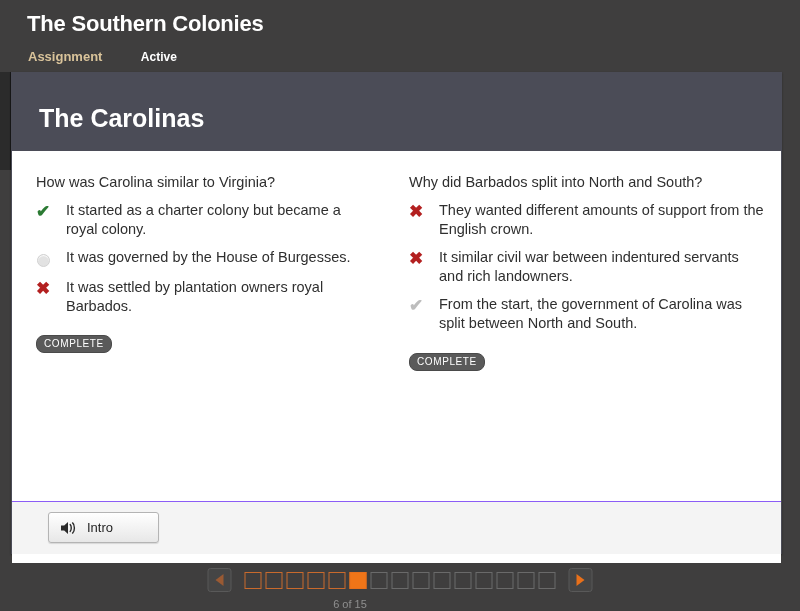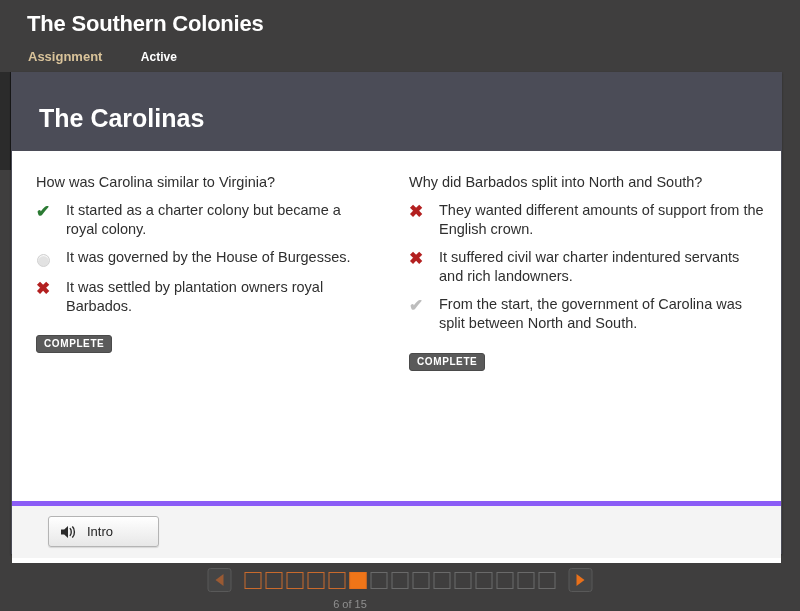--- a/index.html
+++ b/index.html
@@ -150,36 +150,36 @@
   }
   .col-right .answer-text { max-width: 330px; }
 
   .complete-badge {
     display: inline-block;
     margin-top: 10px;
     padding: 2px 7px 3px 7px;
     background: #5a5a5a;
     color: #ffffff;
     font-size: 10px;
-    font-weight: bold;
+    font-weight: normal;
     letter-spacing: 0.6px;
-    border-radius: 3px;
+    border-radius: 8px;
     border: 1px solid #4a4a4a;
     box-shadow: 0 0 0 1px rgba(255,255,255,0.55);
   }
 
   
   .slide-footer {
     position: absolute;
     left: 1px;
     top: 429px;
     width: 769px;
     height: 52px;
     background: #f4f4f4;
-    border-top: 5px solid #8b5cf6;
+    border-top: 1px solid #8b5cf6;
   }
   .intro-button {
     position: absolute;
     left: 36px;
     top: 10px;
     width: 109px;
     height: 29px;
     border: 1px solid #b4b4b4;
     border-radius: 3px;
     background: linear-gradient(#ffffff, #e7e7e7);
@@ -302,21 +302,21 @@
 
     <div class="col col-right">
       <p class="question">Why did Barbados split into North and South?</p>
       <ul class="answers">
         <li class="answer">
           <span class="mark mark-wrong">✖</span>
           <span class="answer-text">They wanted different amounts of support from the English crown.</span>
         </li>
         <li class="answer">
           <span class="mark mark-wrong">✖</span>
-          <span class="answer-text">It suffered civil war charter indentured servants and rich landowners.</span>
+          <span class="answer-text">It similar civil war between indentured servants and rich landowners.</span>
         </li>
         <li class="answer">
           <span class="mark mark-faded">✔</span>
           <span class="answer-text">From the start, the government of Carolina was split between North and South.</span>
         </li>
       </ul>
       <span class="complete-badge">COMPLETE</span>
     </div>
 
   </div>

